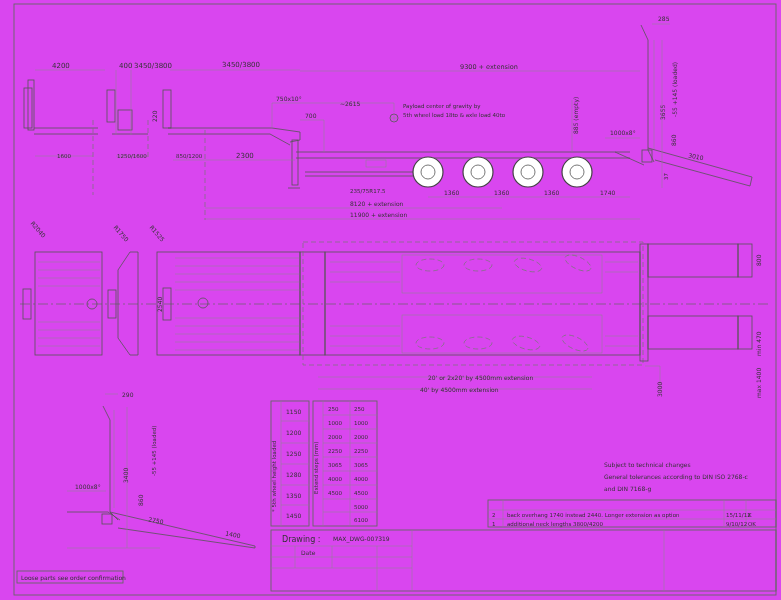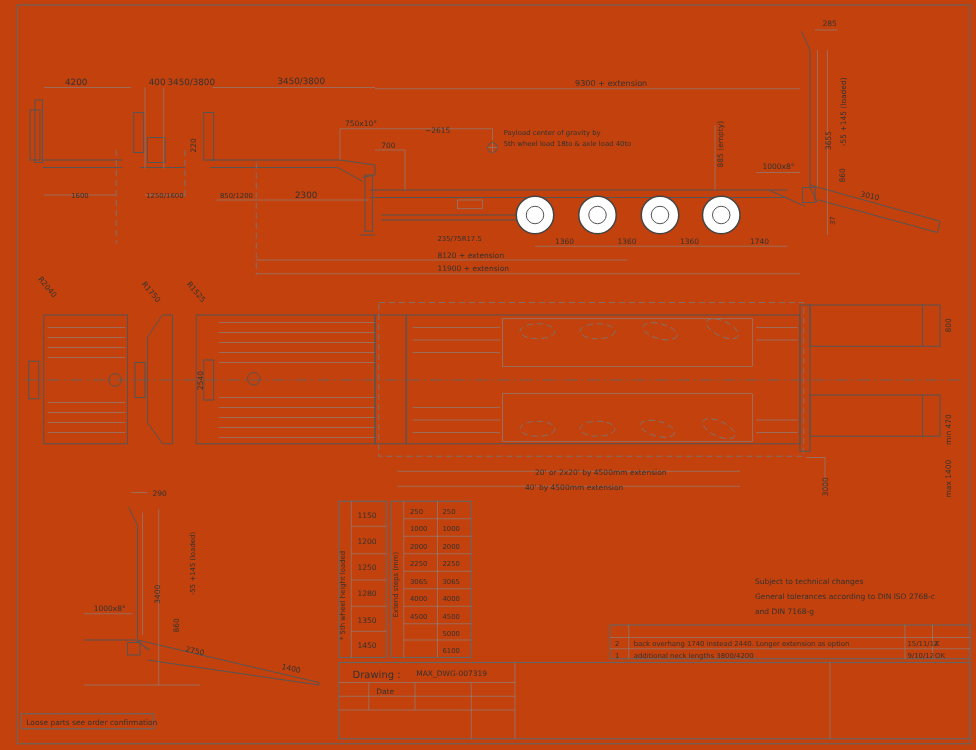--- a/index.html
+++ b/index.html
@@ -1,17 +1,17 @@
 <!DOCTYPE html>
 <html><head>
 <meta charset="utf-8">
 <style>
   html,body{margin:0;padding:0;background:#ffffff;}
   body{width:781px;height:600px;overflow:hidden;font-family:"Liberation Sans",sans-serif;}
-  #sheet{position:relative;width:781px;height:600px;background:#c2410c;}
+  #sheet{position:relative;width:781px;height:600px;background:#d946ef;}
   svg{position:absolute;left:0;top:0;}
   .t{font-family:"DejaVu Sans",sans-serif;fill:#333;}
   .ln{stroke:#555;stroke-width:0.8;fill:none;}
   .lt{stroke:#888;stroke-width:0.5;fill:none;}
   .dd{stroke:#666;stroke-width:0.7;fill:none;stroke-dasharray:10 3 2 3;}
   .ds{stroke:#777;stroke-width:0.7;fill:none;stroke-dasharray:5 3;}
   .box{stroke:#666;stroke-width:0.9;fill:none;}
   .wheel{stroke:#444;stroke-width:1.2;fill:#fff;}
 </style>
 </head>

